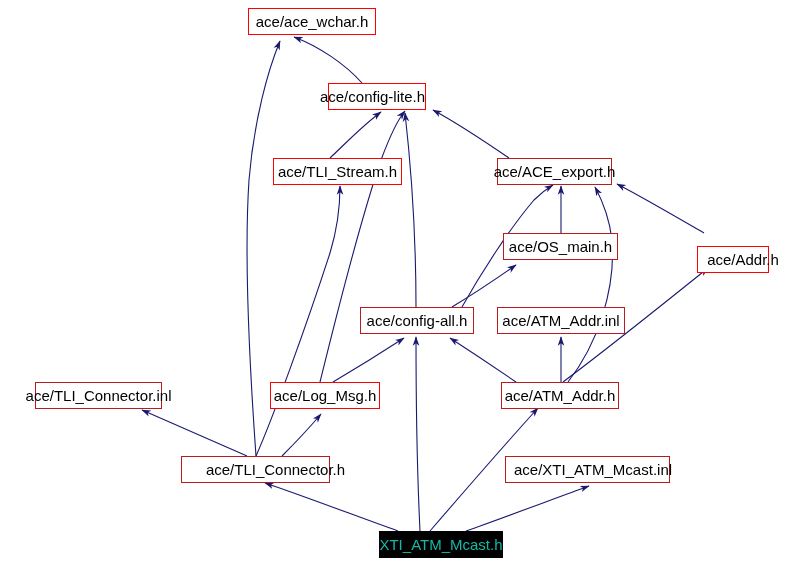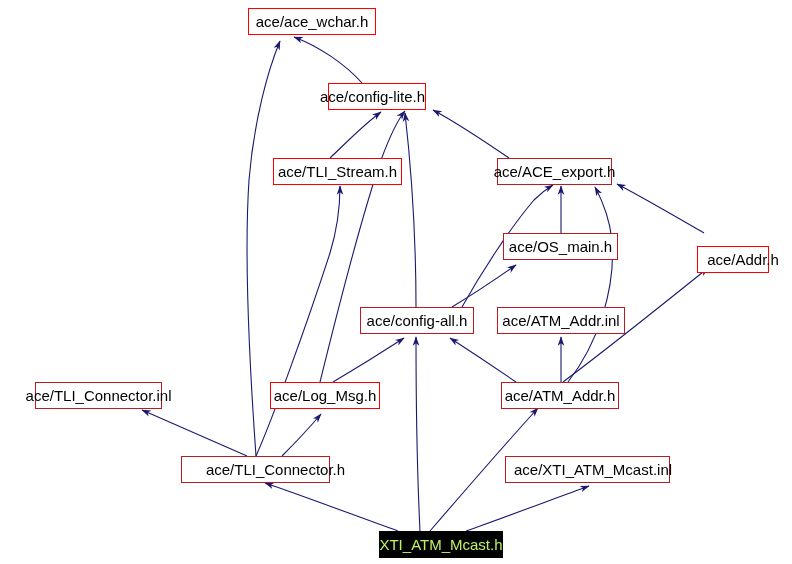--- a/index.html
+++ b/index.html
@@ -39,21 +39,21 @@
     white-space: nowrap;
     letter-spacing: 0px;
     z-index: 2;
   }
   .node.red {
     border-color: #ff0000;
   }
   .node.root {
     background: #000000;
     border-color: #000000;
-    color: #bef264;
+    color: #14b8a6;
   }
 </style>
 </head>
 <body>
 
 <div id="graph">
 
   <svg id="edges" viewBox="0 0 792 564" width="792" height="564" xmlns="http://www.w3.org/2000/svg">
     <defs>
       <marker id="arrowhead" markerWidth="9" markerHeight="9" refX="8" refY="3.2" orient="auto" markerUnits="strokeWidth">

